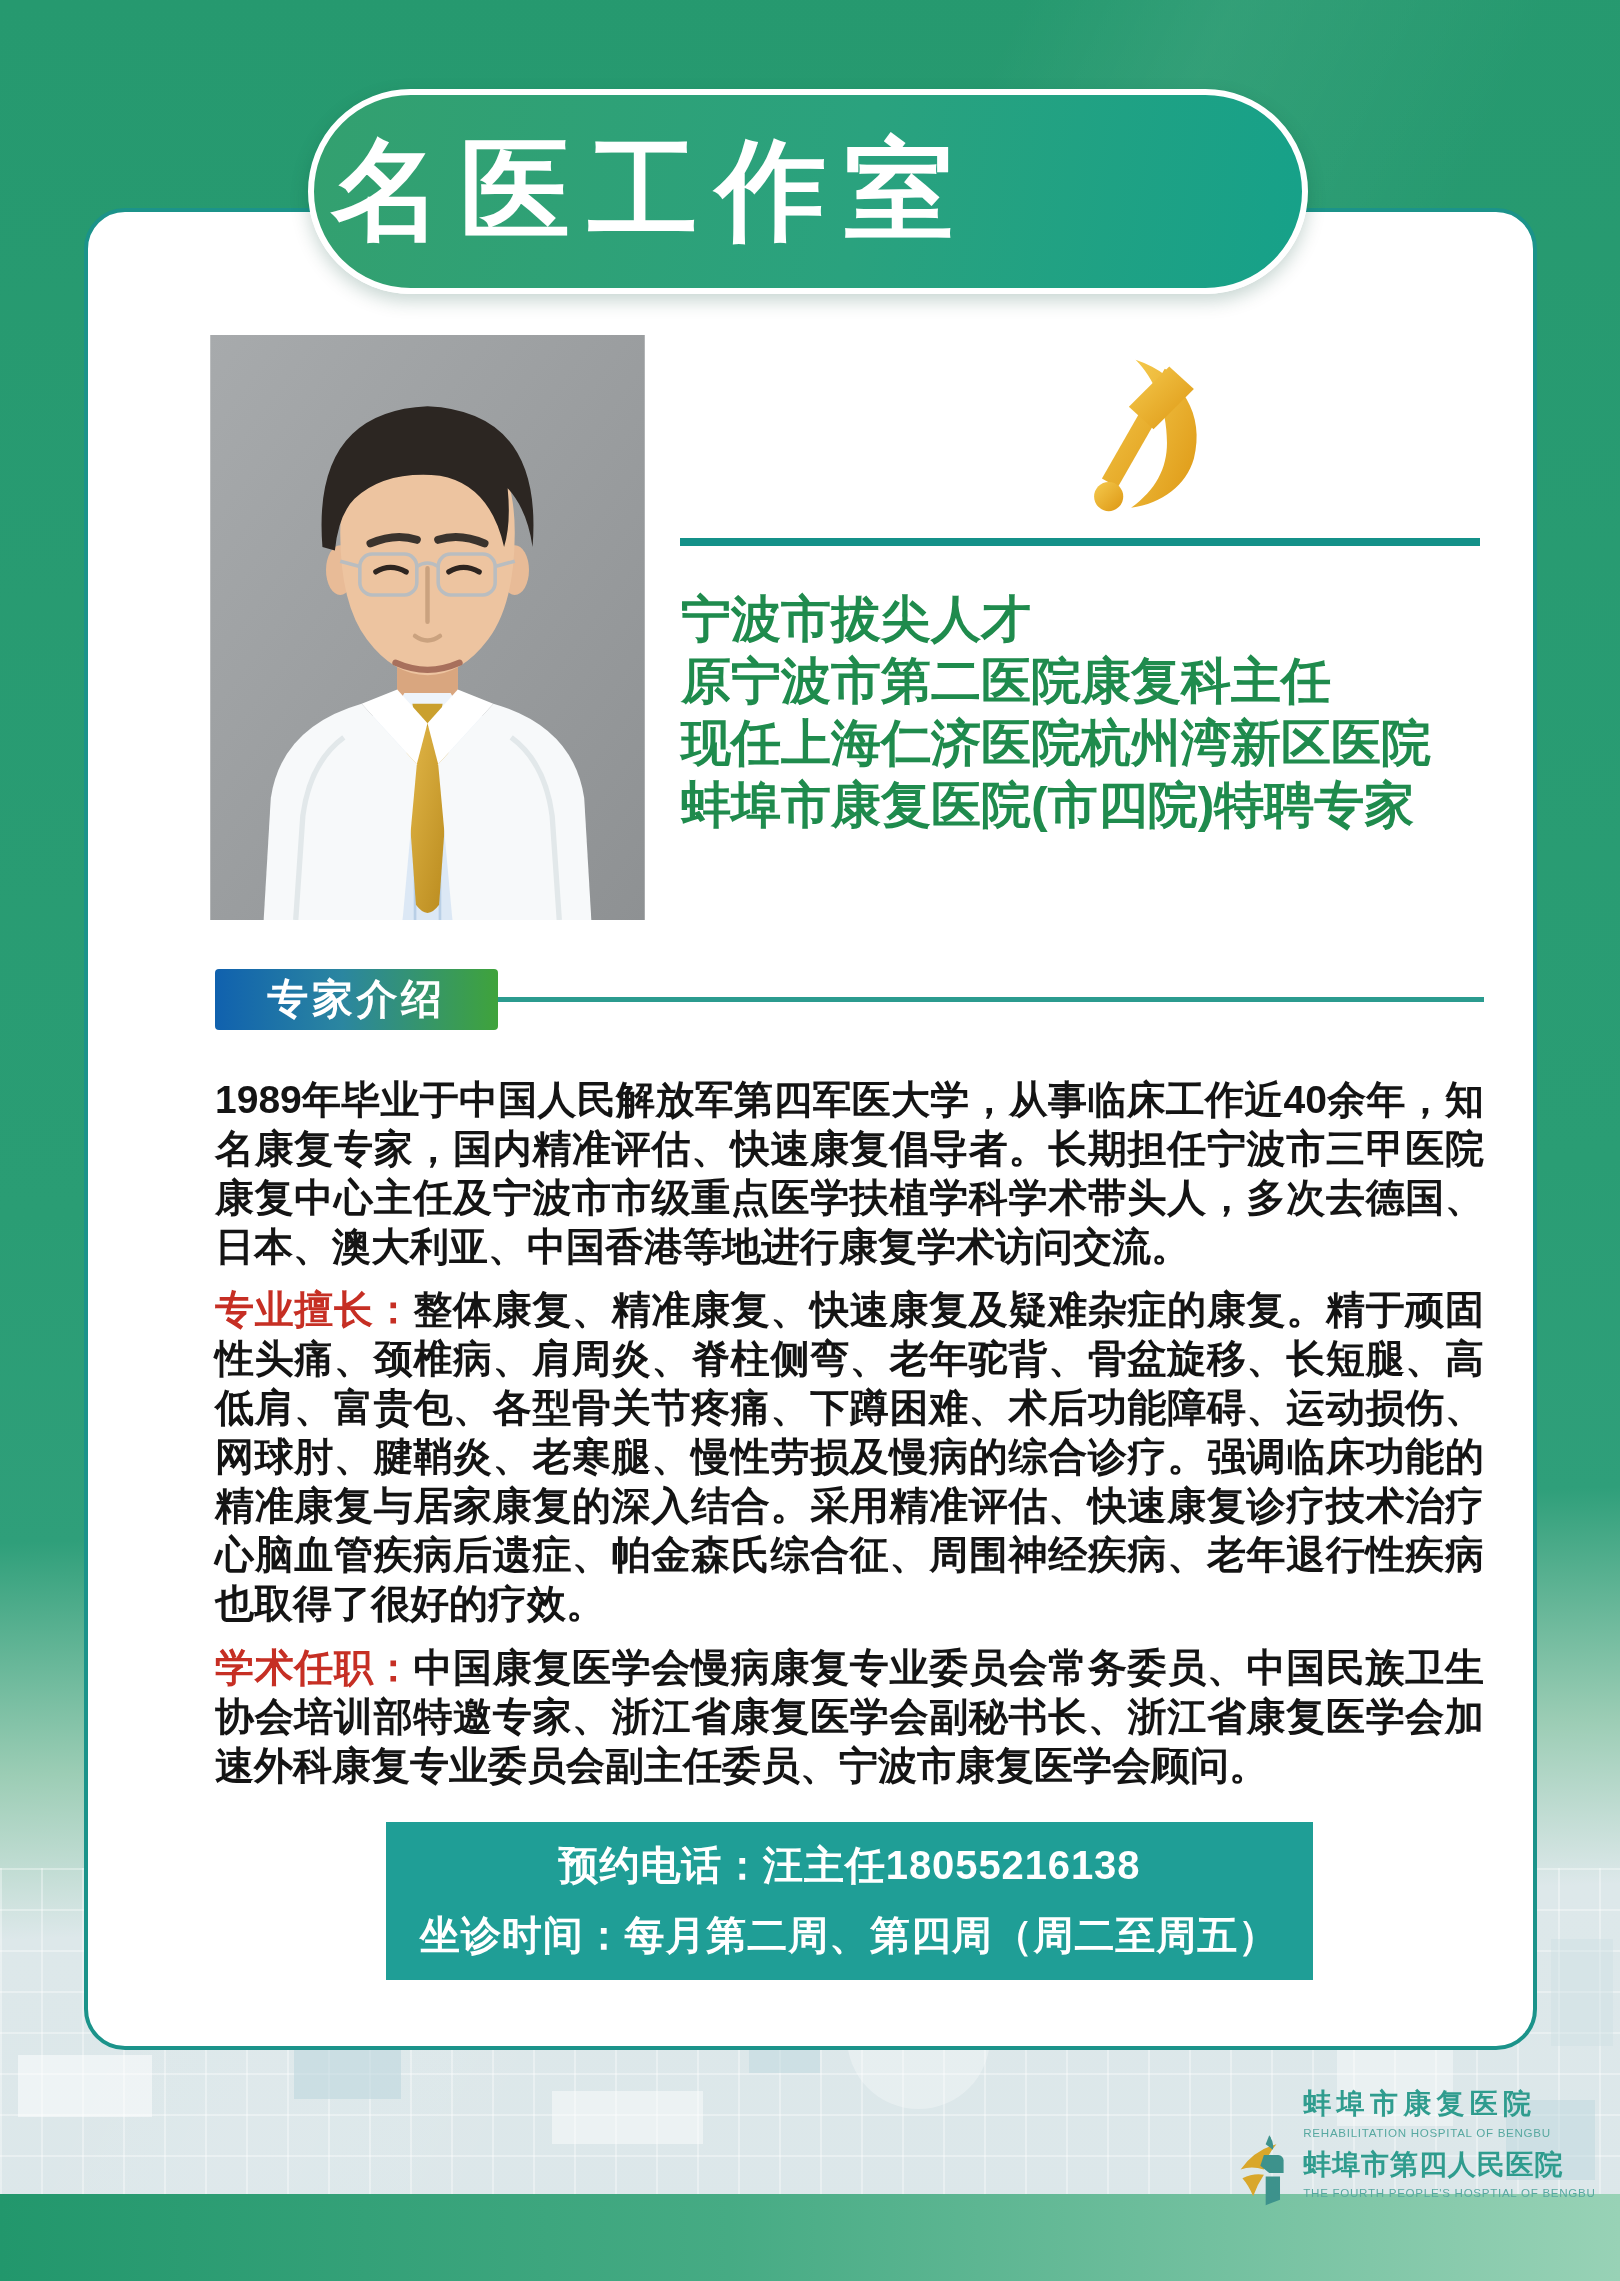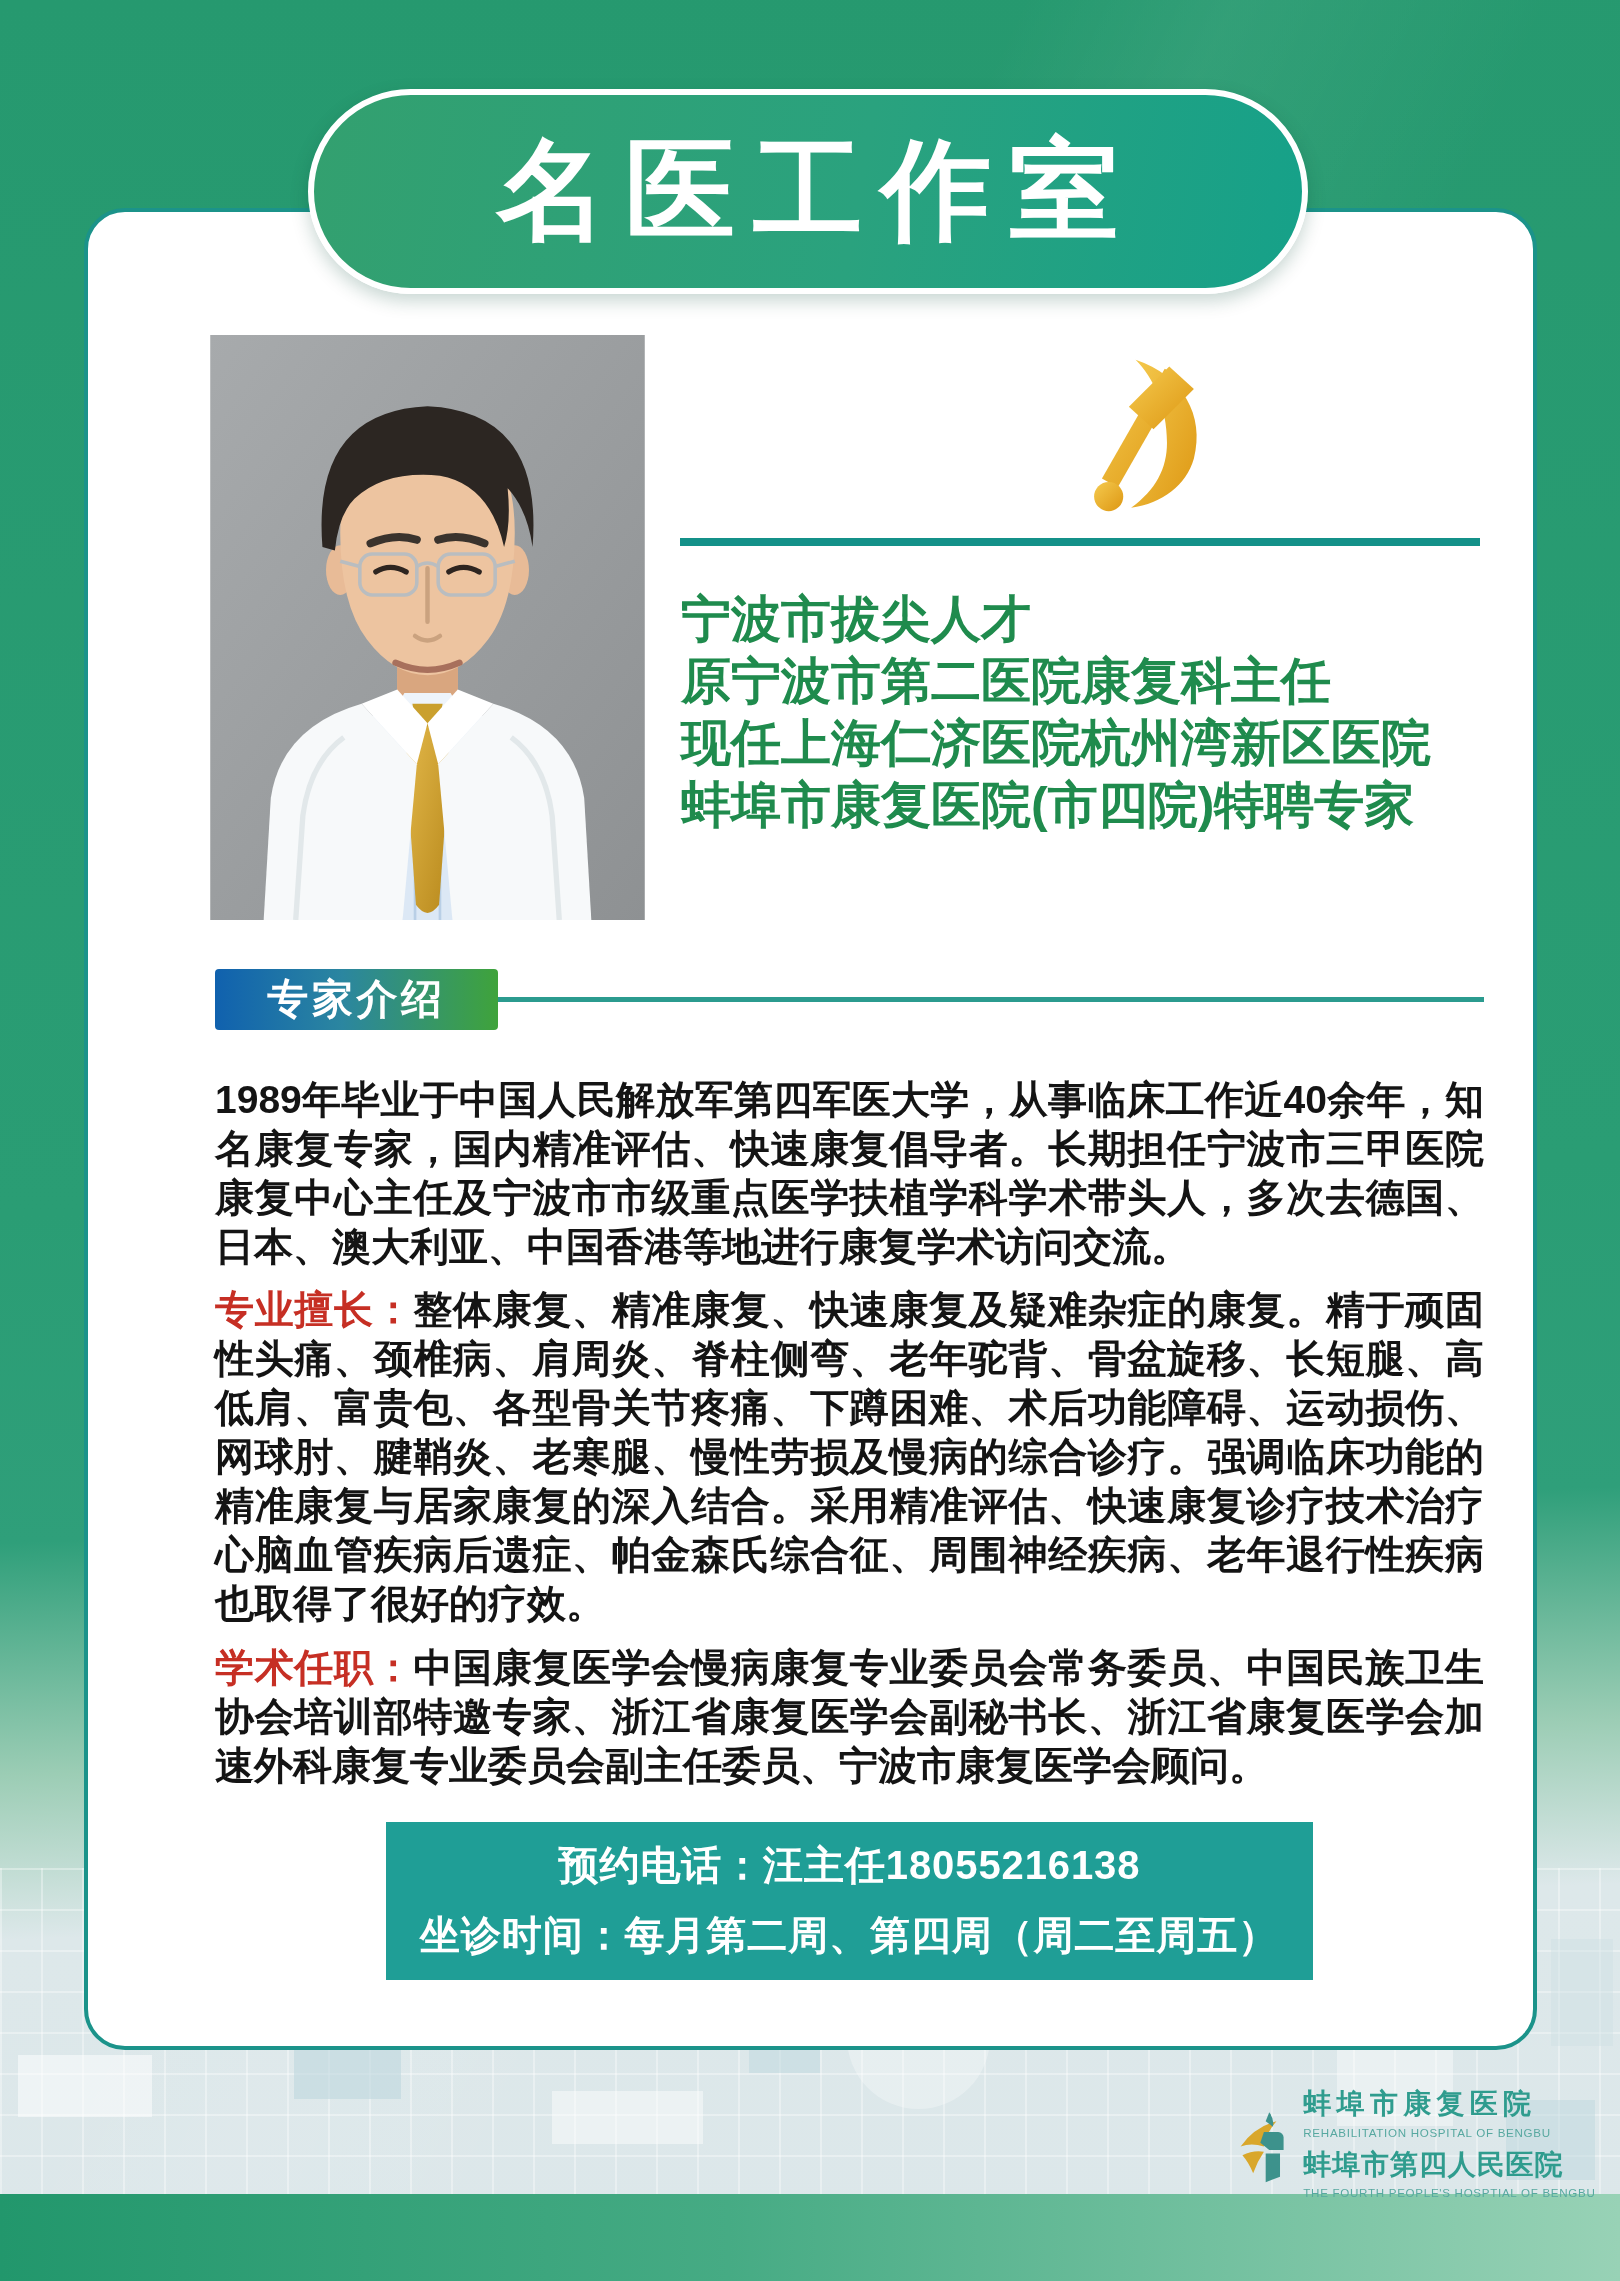--- a/index.html
+++ b/index.html
@@ -17,21 +17,21 @@
     background-size:41px 41px;}
   .px{position:absolute;}
   .bottom-band{position:absolute;left:0;top:2194px;width:1620px;height:87px;
     background:linear-gradient(90deg,#22976c 0%,#46ab84 45%,#98d2b6 100%);}
   
   .card{position:absolute;left:84px;top:208px;width:1453px;height:1842px;background:#ffffff;
     border:4.5px solid #1b938a;border-radius:41px;box-sizing:border-box;overflow:hidden;}
   
   .banner{position:absolute;left:308px;top:89px;width:1000px;height:205px;border-radius:107px;
     background:linear-gradient(100deg,#33a06f 0%,#2aa27e 55%,#16a189 100%);
-    border:6.2px solid #ffffff;box-sizing:border-box;display:flex;align-items:center;justify-content:center;
+    border:6.2px solid #ffffff;box-sizing:border-box;display:flex;align-items:center;justify-content:flex-start;
     box-shadow:0 7.1px 18px rgba(0,70,50,.22);}
   .banner span{color:#fff;font-size:110px;font-weight:700;letter-spacing:18px;text-indent:18px;}
   
   .photo{position:absolute;left:122px;top:123px;width:435px;height:585px;display:block;}
   .doc-name{position:absolute;left:624px;top:164px;font-family:"Liberation Serif","DejaVu Serif",serif;
     font-size:96px;font-weight:700;color:#7d1d1d;letter-spacing:52px;white-space:nowrap;}
   .emblem{position:absolute;left:996px;top:143px;width:157px;height:162px;}
   .name-divider{position:absolute;left:592px;top:326px;width:800px;height:8px;background:#149189;}
   .credentials{position:absolute;left:593px;top:376px;width:891px;}
   .credentials div{font-size:50px;line-height:62px;font-weight:700;color:#1f8b4d;white-space:nowrap;}
@@ -44,21 +44,21 @@
     display:flex;align-items:center;justify-content:center;}
   .hdr-line{flex:1;height:5.3px;background:#2b9b8f;}
   .body{margin:14.3px 0 0;font-size:39px;line-height:49px;font-weight:600;color:#141414;
     text-align:justify;letter-spacing:0;}
   .body.intro{margin-top:45px;}
   .red{color:#c62f24;font-weight:700;}
   .contact{width:927px;height:158px;margin:32px auto 0;background:#1f9e96;color:#fff;
     display:flex;flex-direction:column;align-items:center;justify-content:center;gap:14.3px;}
   .contact div{font-size:40px;font-weight:700;letter-spacing:0.9px;white-space:nowrap;}
   
-  .footer-logo{position:absolute;left:1237px;top:2085px;display:flex;gap:14.3px;align-items:center;}
+  .footer-logo{position:absolute;left:1237px;top:2085px;display:flex;gap:14.3px;align-items:flex-end;}
   .logo-text .cn{font-family:"Liberation Serif","DejaVu Serif",serif;font-size:28px;font-weight:700;
     color:#2f9c8e;letter-spacing:5.3px;white-space:nowrap;}
   .logo-text .cn2{letter-spacing:0.9px;}
   .logo-text .en{font-size:11.6px;color:#57a8a0;letter-spacing:0.7px;margin:2.7px 0 7.1px;white-space:nowrap;}
 </style>
 </head>
 <body>
 
 <div class="poster">
   <div class="sheen"></div>

